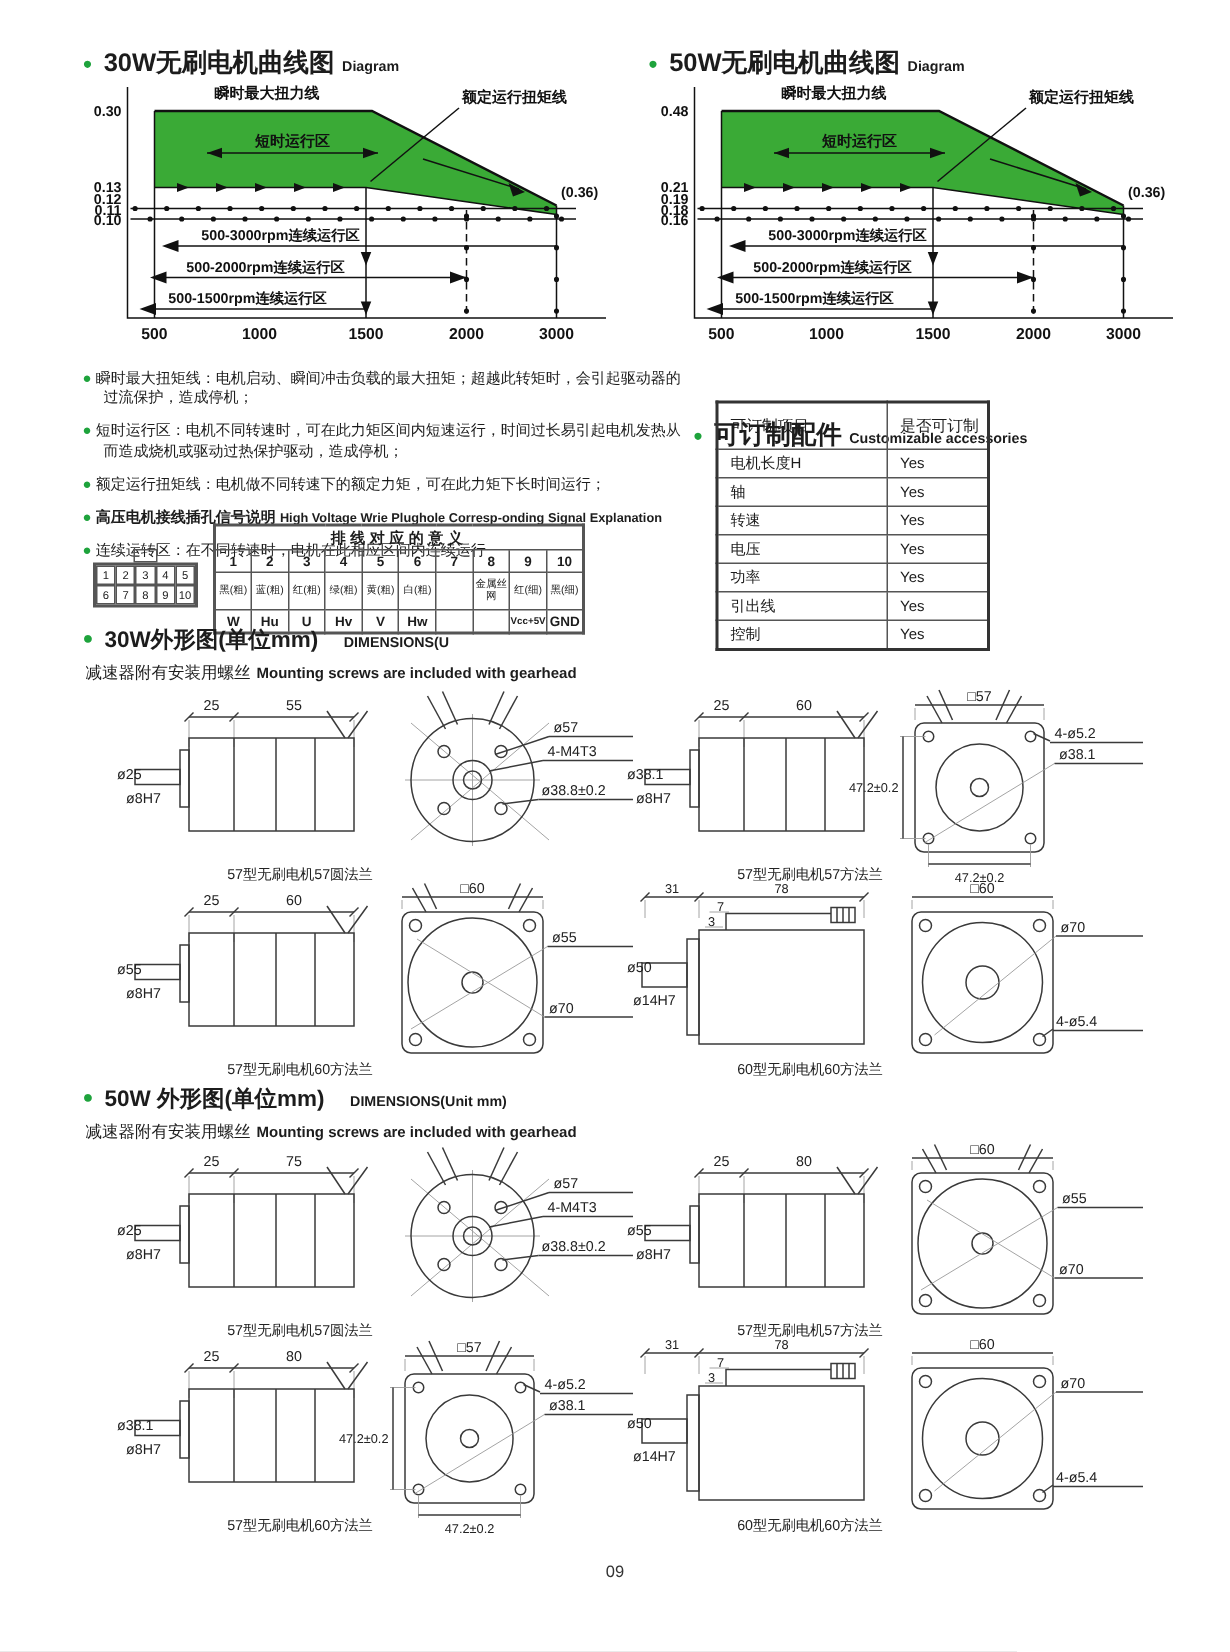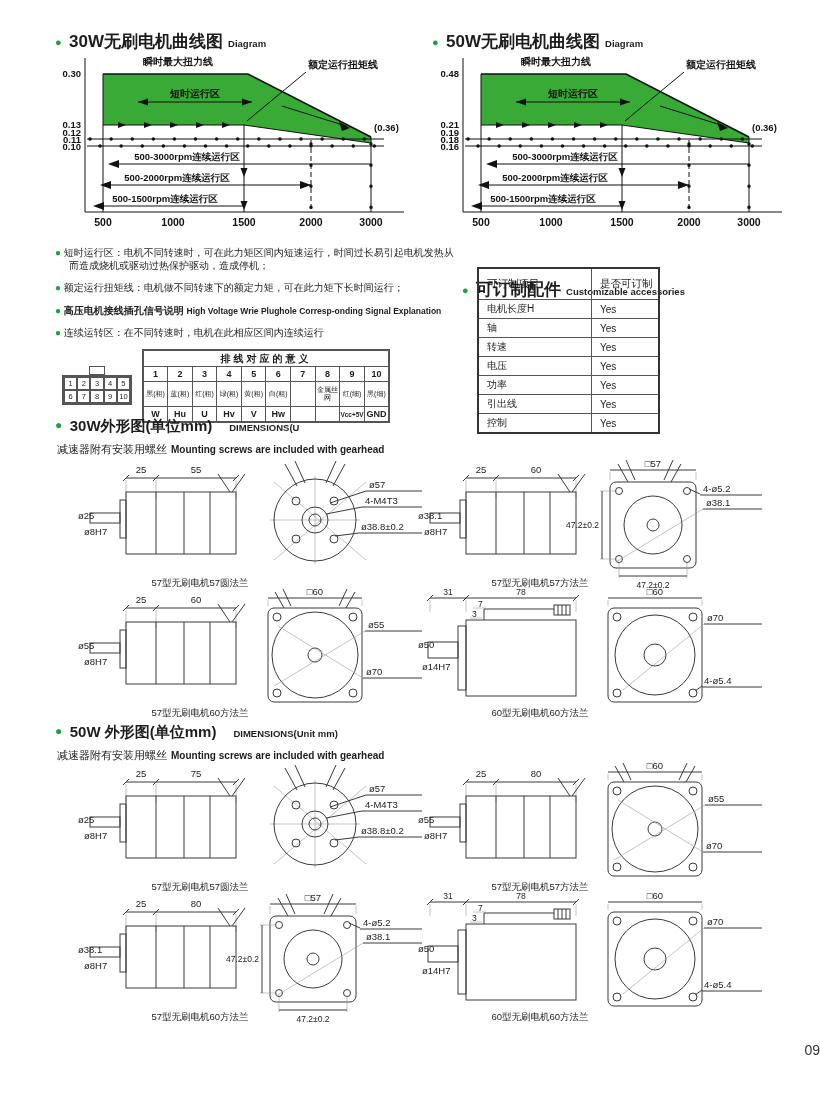--- a/index.html
+++ b/index.html
@@ -66,21 +66,21 @@
 
   
   .cell .s{fill:none;stroke:#3a3a3a;stroke-width:1;}
   .cell .cl{fill:none;stroke:#9a9a9a;stroke-width:0.6;}
   .cell text{fill:#222;font-size:9.5px;}
   .cell .cap{font-size:9.5px;text-anchor:middle;}
   .cell .mid{text-anchor:middle;}
   .cell .end{text-anchor:end;}
   .cell .sm{font-size:8.5px;}
 
-  .pagenum{width:820px;text-align:right;font-size:14px;color:#333;}
+  .pagenum{width:820px;text-align:center;font-size:11px;color:#333;}
 </style>
 </head>
 <body>
 
 <div class="page">
 
   <div class="abs ctitle" style="left:55px;top:30px;">
     <span class="zh">30W无刷电机曲线图</span><span class="en">Diagram</span>
   </div>
   <div class="abs ctitle" style="left:432px;top:30px;">
@@ -189,20 +189,21 @@
     <text class="lb mid" x="128" y="13">瞬时最大扭力线</text>
     <text class="lb" x="258" y="16">额定运行扭矩线</text>
     <text class="lb mid" x="145" y="45">短时运行区</text>
     <text x="324" y="79" style="font-weight:bold">(0.36)</text>
     <text class="zone" x="137" y="108">500-3000rpm连续运行区</text>
     <text class="zone" x="127" y="129">500-2000rpm连续运行区</text>
     <text class="zone" x="115" y="150">500-1500rpm连续运行区</text>
   </svg>
 
   <div class="abs notes" style="left:55px;top:246px;">
+    <p class="note">瞬时最大扭矩线：电机启动、瞬间冲击负载的最大扭矩；超越此转矩时，会引起驱动器的过流保护，造成停机；</p>
     <p class="note">短时运行区：电机不同转速时，可在此力矩区间内短速运行，时间过长易引起电机发热从而造成烧机或驱动过热保护驱动，造成停机；</p>
     <p class="note">额定运行扭矩线：电机做不同转速下的额定力矩，可在此力矩下长时间运行；</p>
     <p class="note sig">
       <span class="zh">高压电机接线插孔信号说明</span>
       <span class="en">High Voltage Wrie Plughole Corresp-onding Signal Explanation</span>
     </p>
     <p class="note">连续运转区：在不同转速时，电机在此相应区间内连续运行</p>
   </div>
 
   <div class="abs connector" style="left:62px;top:366px;">

